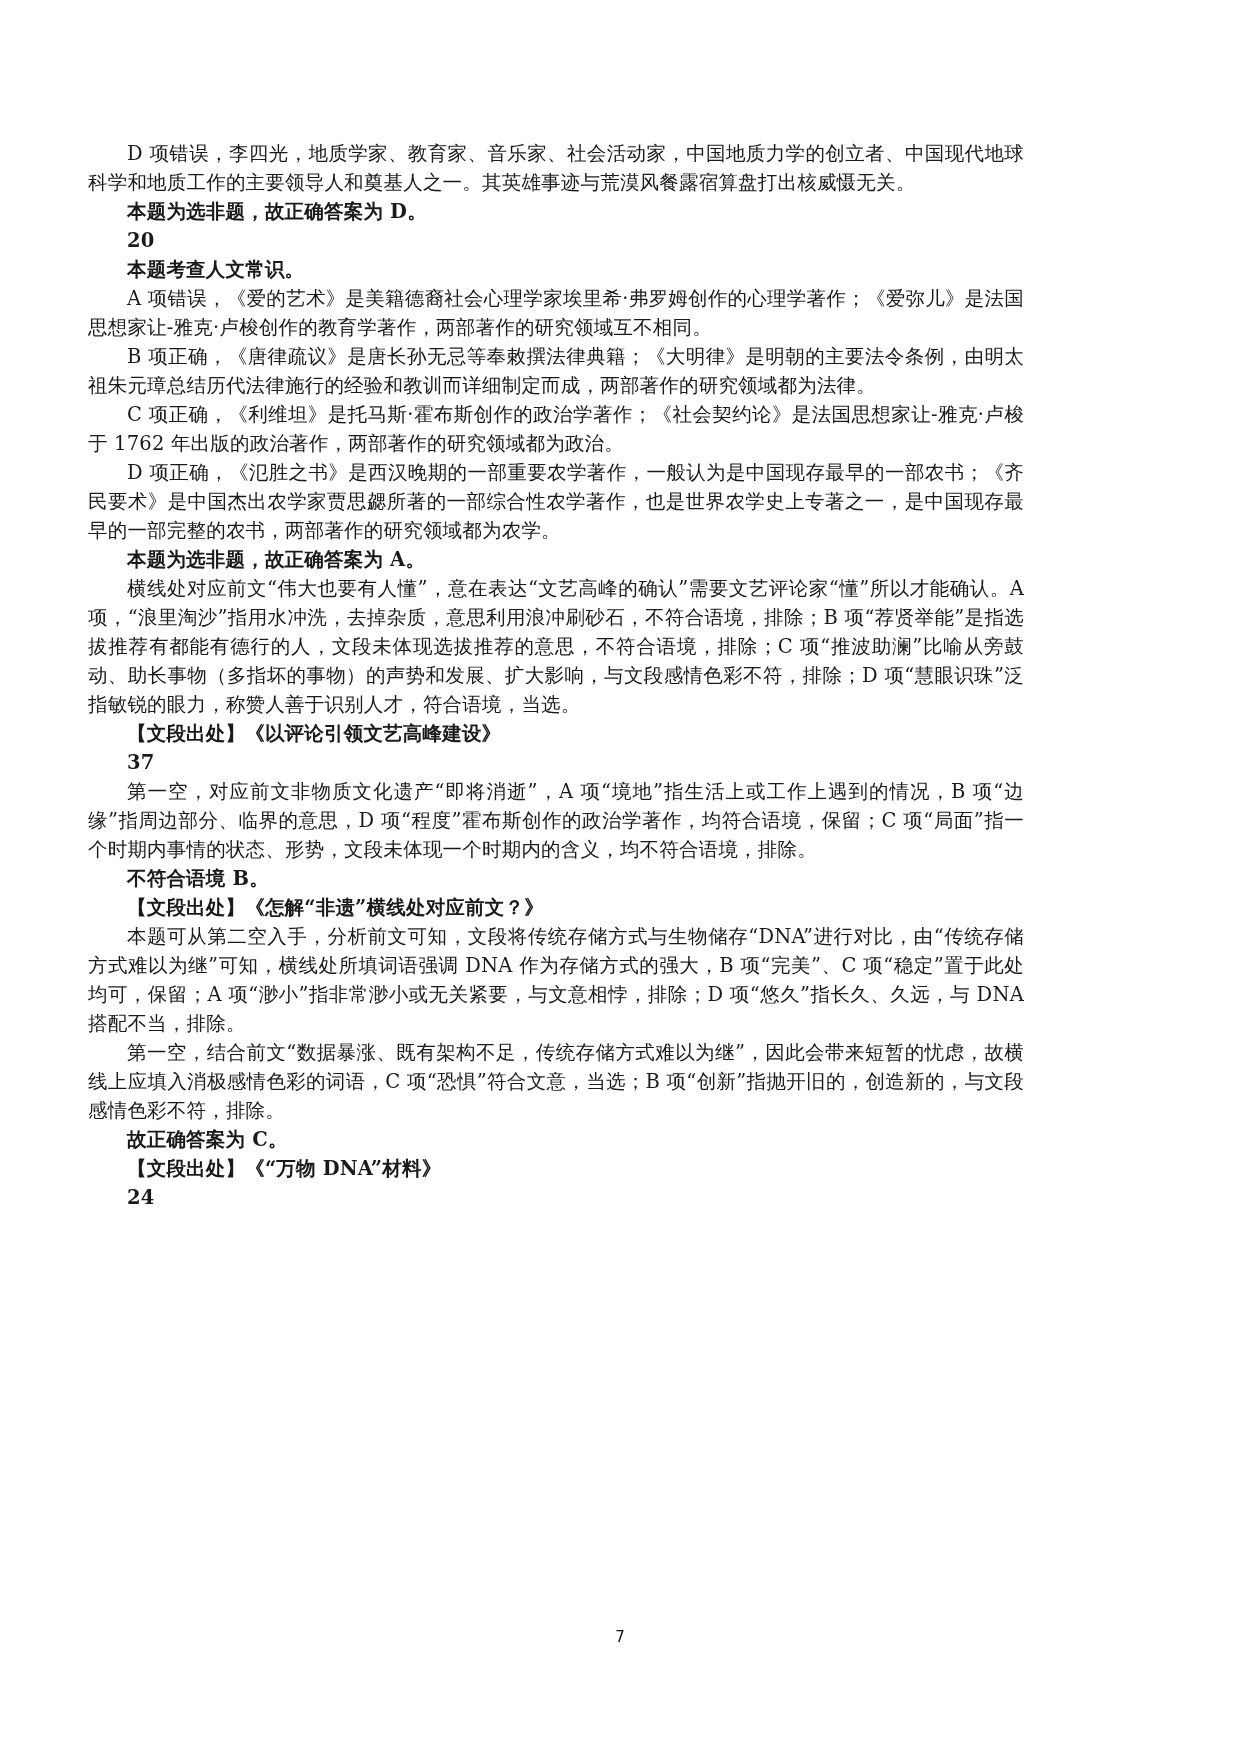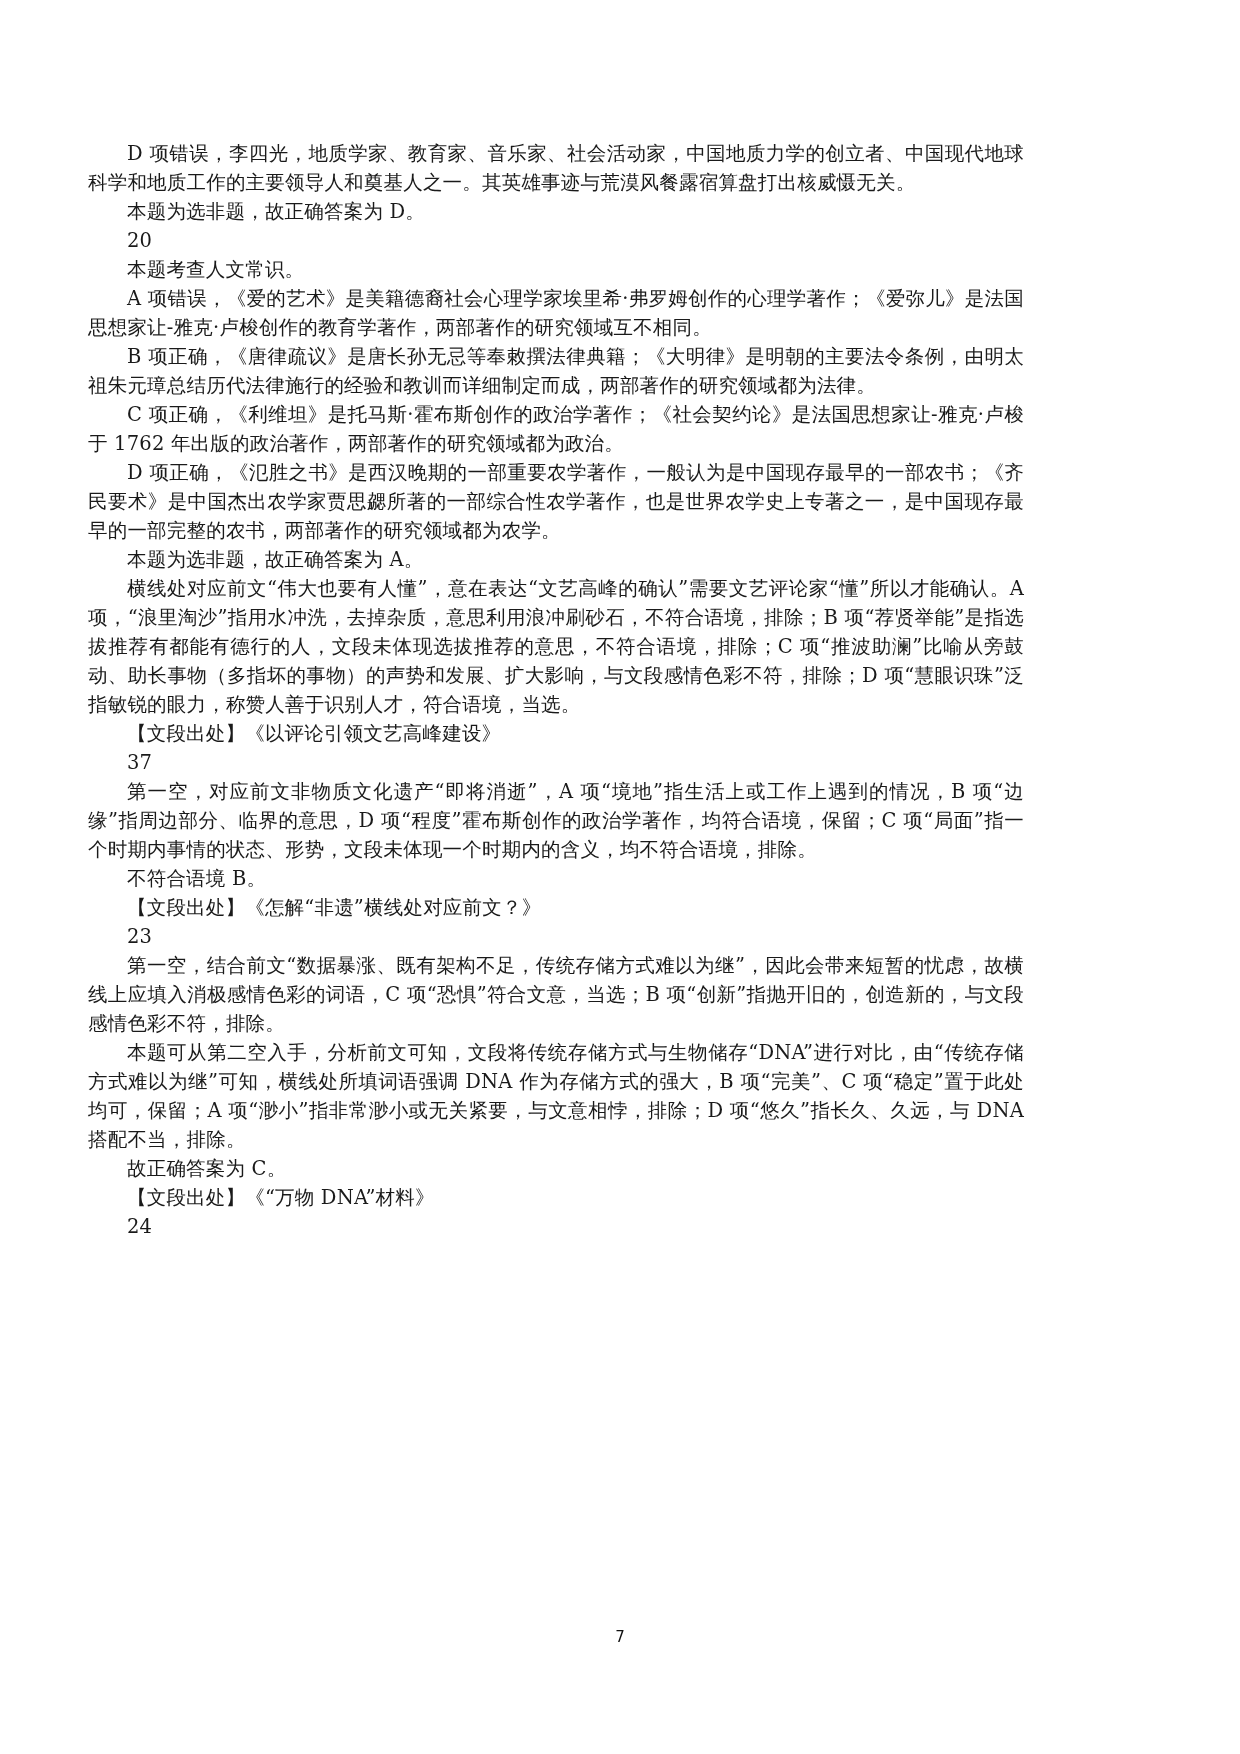--- a/index.html
+++ b/index.html
@@ -32,20 +32,21 @@
       font-size: 19.5px;
       line-height: 29px;
       text-align: justify;
       text-align-last: left;
       text-indent: 39px;
       margin: 0;
       letter-spacing: 0.2px;
     }
     .indent {
       padding-left: 39px;
+      font-weight: bold;
     }
     .page-number {
       position: absolute;
       top: 1628px;
       left: 0;
       width: 1240px;
       text-align: center;
       font-family: "DejaVu Sans", "Liberation Sans", sans-serif;
       font-size: 15px;
       color: #111;
@@ -63,21 +64,20 @@
   <p class="para">B 项正确，《唐律疏议》是唐长孙无忌等奉敕撰法律典籍；《大明律》是明朝的主要法令条例，由明太祖朱元璋总结历代法律施行的经验和教训而详细制定而成，两部著作的研究领域都为法律。</p>
   <p class="para">C 项正确，《利维坦》是托马斯·霍布斯创作的政治学著作；《社会契约论》是法国思想家让-雅克·卢梭于 1762 年出版的政治著作，两部著作的研究领域都为政治。</p>
   <p class="para">D 项正确，《氾胜之书》是西汉晚期的一部重要农学著作，一般认为是中国现存最早的一部农书；《齐民要术》是中国杰出农学家贾思勰所著的一部综合性农学著作，也是世界农学史上专著之一，是中国现存最早的一部完整的农书，两部著作的研究领域都为农学。</p>
   <div class="line indent">本题为选非题，故正确答案为 A。</div>
   <p class="para">横线处对应前文“伟大也要有人懂”，意在表达“文艺高峰的确认”需要文艺评论家“懂”所以才能确认。A 项，“浪里淘沙”指用水冲洗，去掉杂质，意思利用浪冲刷砂石，不符合语境，排除；B 项“荐贤举能”是指选拔推荐有都能有德行的人，文段未体现选拔推荐的意思，不符合语境，排除；C 项“推波助澜”比喻从旁鼓动、助长事物（多指坏的事物）的声势和发展、扩大影响，与文段感情色彩不符，排除；D 项“慧眼识珠”泛指敏锐的眼力，称赞人善于识别人才，符合语境，当选。</p>
   <div class="line indent">【文段出处】《以评论引领文艺高峰建设》</div>
   <div class="line indent">37</div>
   <p class="para">第一空，对应前文非物质文化遗产“即将消逝”，A 项“境地”指生活上或工作上遇到的情况，B 项“边缘”指周边部分、临界的意思，D 项“程度”霍布斯创作的政治学著作，均符合语境，保留；C 项“局面”指一个时期内事情的状态、形势，文段未体现一个时期内的含义，均不符合语境，排除。</p>
   <div class="line indent">不符合语境 B。</div>
   <div class="line indent">【文段出处】《怎解“非遗”横线处对应前文？》</div>
-  <div class="line indent">23</div>
+  <p class="para">本题可从第二空入手，分析前文可知，文段将传统存储方式与生物储存“DNA”进行对比，由“传统存储方式难以为继”可知，横线处所填词语强调 DNA 作为存储方式的强大，B 项“完美”、C 项“稳定”置于此处均可，保留；A 项“渺小”指非常渺小或无关紧要，与文意相悖，排除；D 项“悠久”指长久、久远，与 DNA 搭配不当，排除。</p>
   <p class="para">第一空，结合前文“数据暴涨、既有架构不足，传统存储方式难以为继”，因此会带来短暂的忧虑，故横线上应填入消极感情色彩的词语，C 项“恐惧”符合文意，当选；B 项“创新”指抛开旧的，创造新的，与文段感情色彩不符，排除。</p>
-  <p class="para">本题可从第二空入手，分析前文可知，文段将传统存储方式与生物储存“DNA”进行对比，由“传统存储方式难以为继”可知，横线处所填词语强调 DNA 作为存储方式的强大，B 项“完美”、C 项“稳定”置于此处均可，保留；A 项“渺小”指非常渺小或无关紧要，与文意相悖，排除；D 项“悠久”指长久、久远，与 DNA 搭配不当，排除。</p>
   <div class="line indent">故正确答案为 C。</div>
   <div class="line indent">【文段出处】《“万物 DNA”材料》</div>
   <div class="line indent">24</div>
 </div>
 
 <div class="page-number">7</div>
 
 </body></html>

